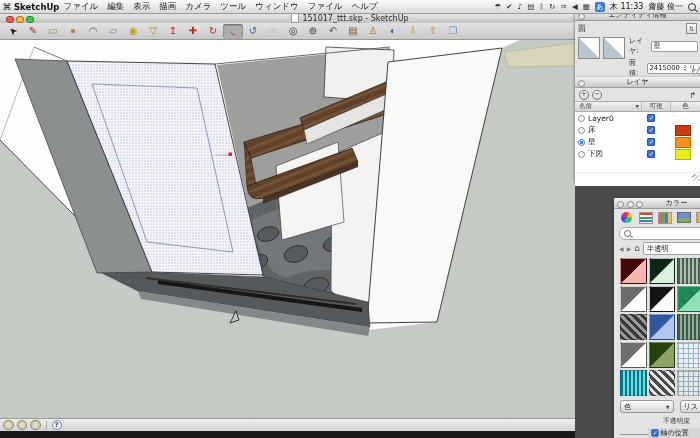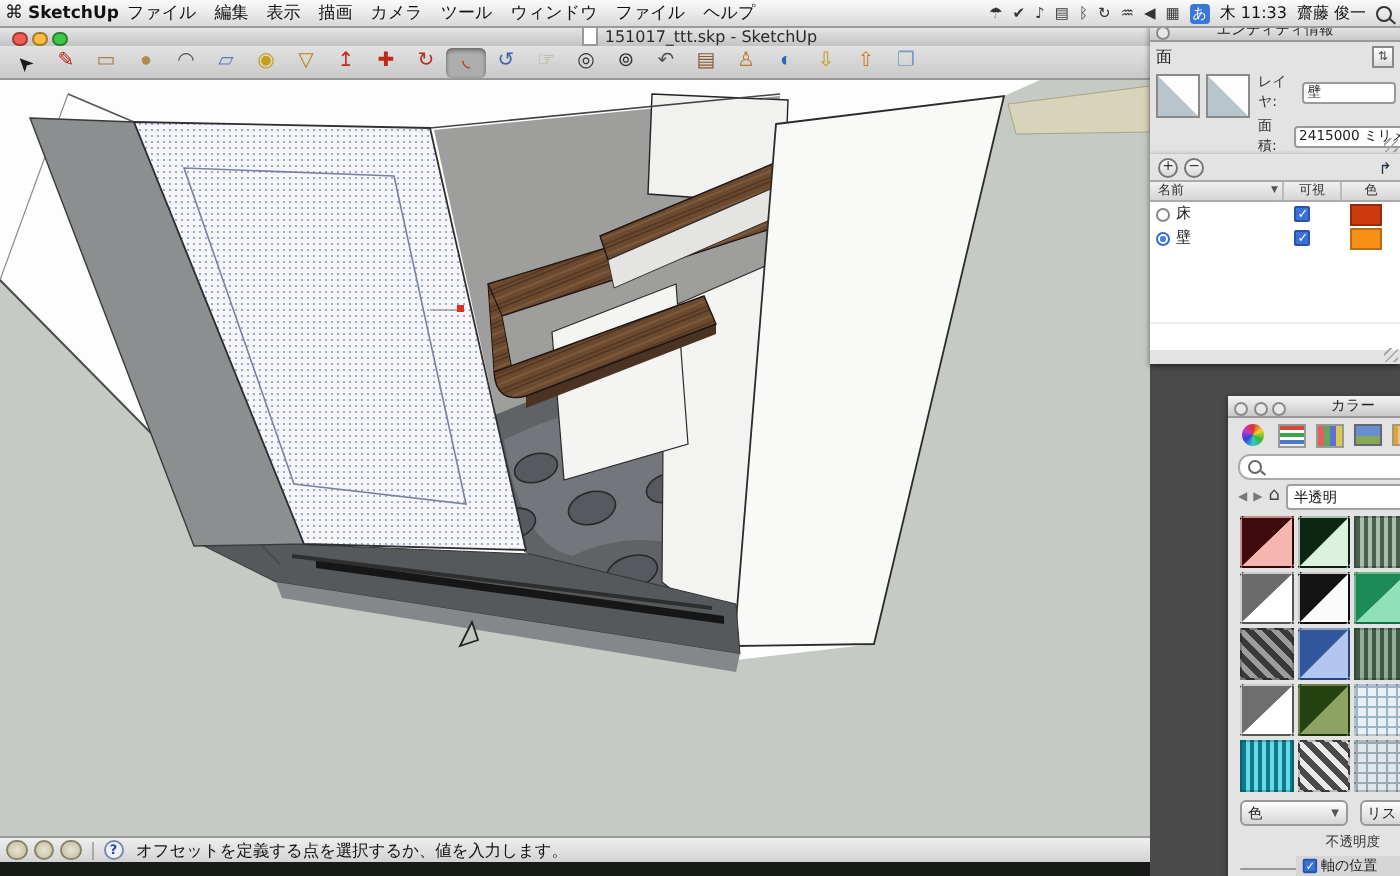--- a/index.html
+++ b/index.html
@@ -335,21 +335,20 @@
 
   <path d="M236,271 L230,283 L239,280 Z" fill="#c2c6c2" stroke="#222" stroke-width="0.9"></path>
 </svg>
 
 <div id="statusbar" class="abs">
   <span class="coin"></span>
   <span class="coin"></span>
   <span class="coin"></span>
   <span class="sb-div"></span>
   <span class="help">?</span>
-  <span id="sb-msg">オフセットを定義する点を選択するか、値を入力します。</span>
 </div>
 <div id="bottomstrip" class="abs"></div>
 
 <div id="paneldock" class="abs">
 
   <div class="panel" id="entity">
     <div class="phead">
       <span class="pclose"></span>
       <span>エンティティ情報</span>
     </div>
@@ -371,52 +370,76 @@
         <div class="fld-row">
           <span>面積:</span>
           <span class="fld-box" style="width:60px">2415000 ミリメー</span>
         </div>
       </div>
     </div>
     <span class="grip"></span>
   </div>
 
   <div class="panel" id="layers">
+    <div class="phead">
+      <span class="pclose"></span>
+      <span>レイヤ</span>
+    </div>
     <div id="lay-tools">
       <span class="circbtn">+</span>
       <span class="circbtn">−</span>
       <span id="lay-detail">↱</span>
     </div>
     <div id="lay-colhead">
       <span class="ch-name">
         <span>名前</span>
         <span class="ch-sort">▼</span>
       </span>
       <span class="ch-vis">可視</span>
       <span class="ch-col">色</span>
     </div>
     <div id="lay-rows">
         <div class="lrow">
         <span class="radio"></span>
+        <span class="lname">Layer0</span>
+        <span class="lvis">
+            <span class="chk on"></span>
+          </span>
+        <span class="lcol">
+            <span class="lswatch" style="visibility: hidden;"></span>
+          </span>
+      </div>
+        <div class="lrow">
+        <span class="radio"></span>
         <span class="lname">床</span>
         <span class="lvis">
             <span class="chk on"></span>
           </span>
         <span class="lcol">
             <span class="lswatch" style="background: rgb(204, 58, 16);"></span>
           </span>
       </div>
         <div class="lrow">
         <span class="radio sel"></span>
         <span class="lname">壁</span>
         <span class="lvis">
             <span class="chk on"></span>
           </span>
         <span class="lcol">
             <span class="lswatch" style="background: rgb(248, 144, 24);"></span>
+          </span>
+      </div>
+        <div class="lrow">
+        <span class="radio"></span>
+        <span class="lname">下図</span>
+        <span class="lvis">
+            <span class="chk on"></span>
+          </span>
+        <span class="lcol">
+            <span class="lswatch" style="background: rgb(230, 240, 24);"></span>
           </span>
       </div>
       </div>
     <div id="lay-blank"></div>
     <span class="grip"></span>
   </div>
 
   <div class="panel" id="colors">
     <div class="phead">
       <span class="dot3">

